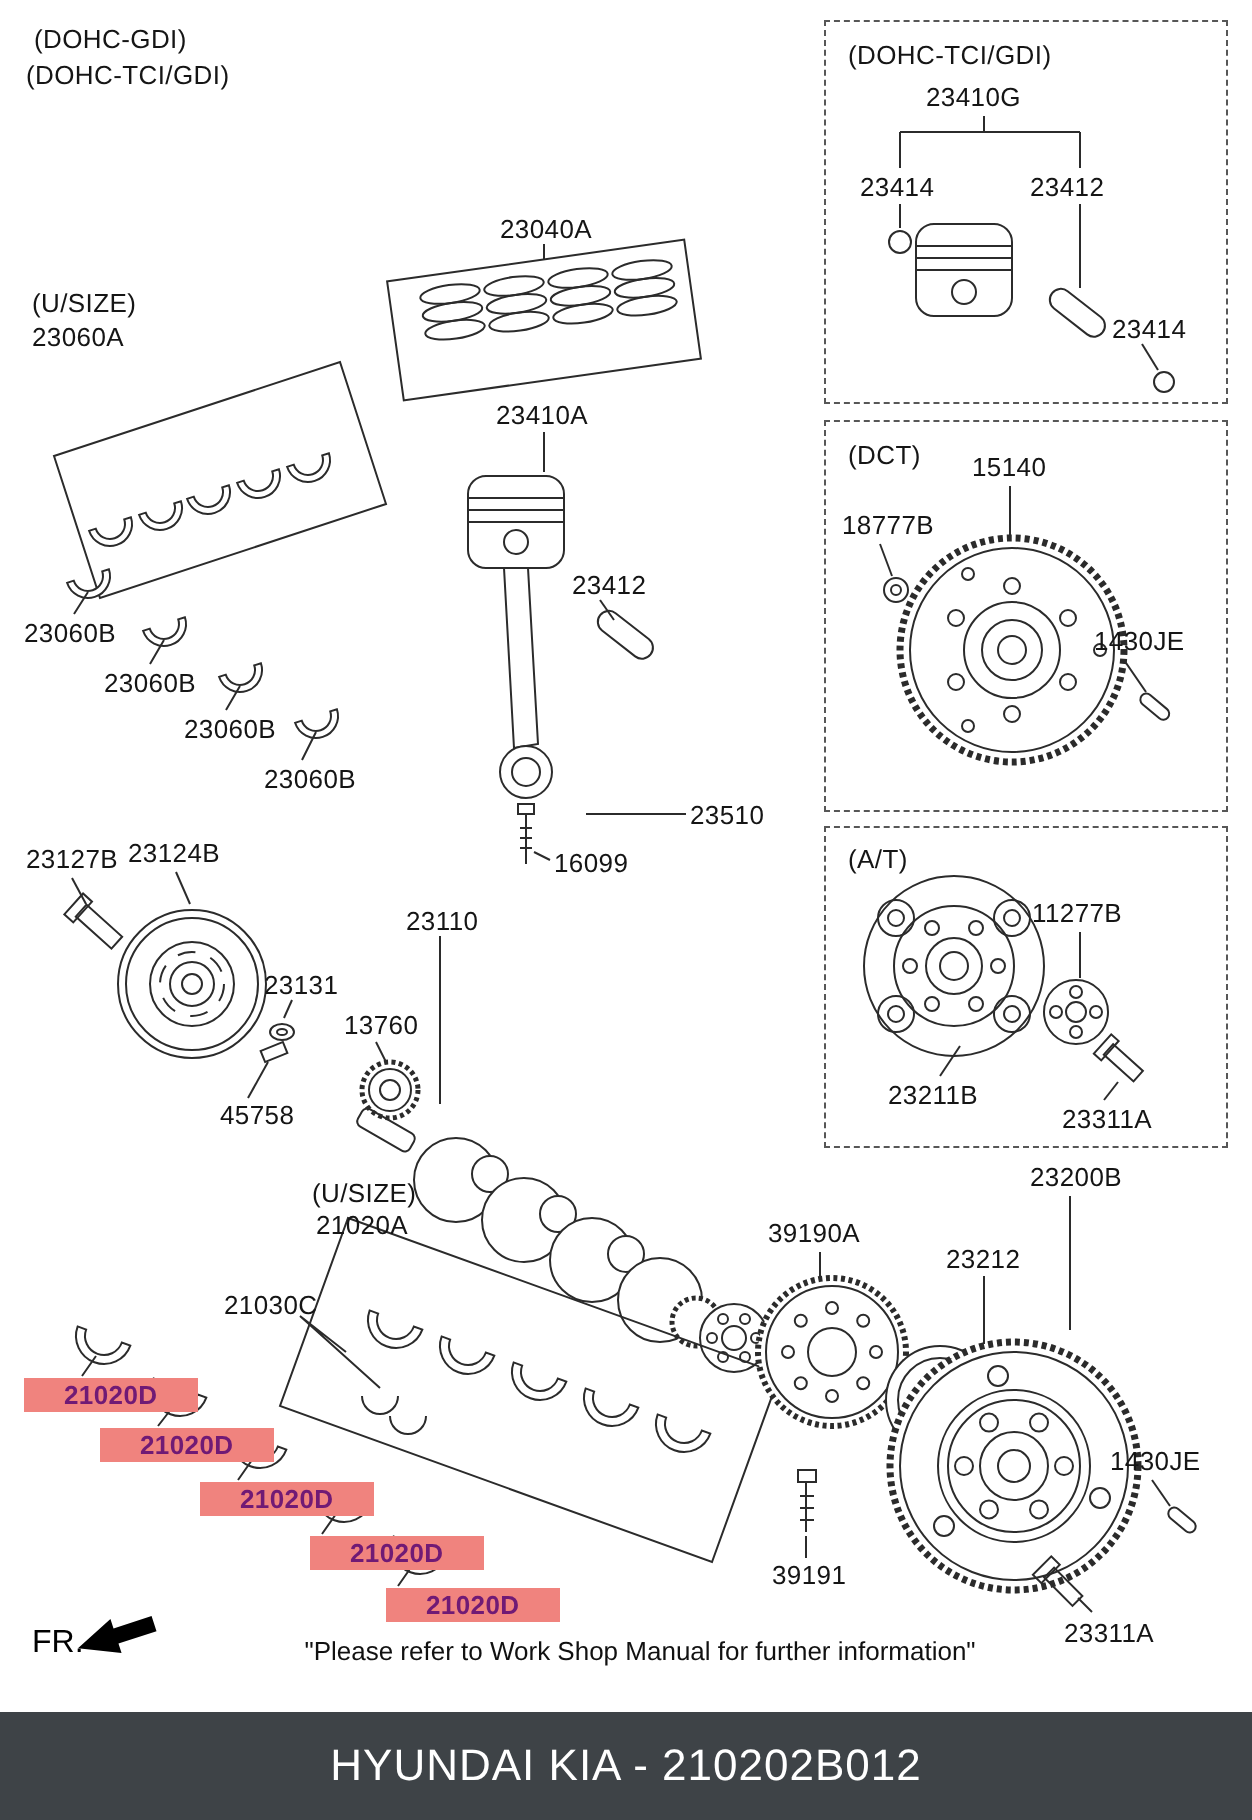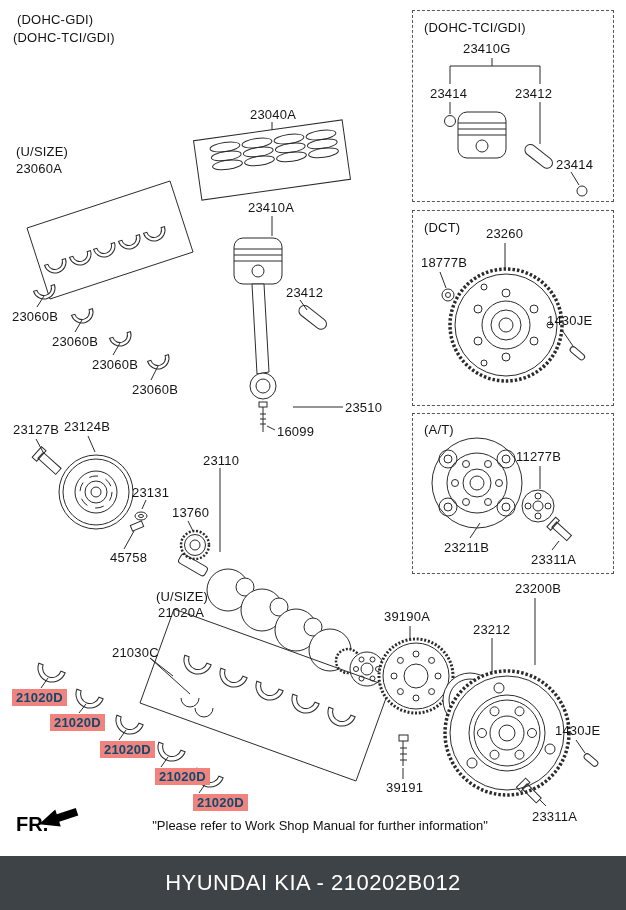--- a/index.html
+++ b/index.html
@@ -2,22 +2,22 @@
 <html style="--highlight: #f0837e; --banner-bg: #3e4347; --banner-text: #ffffff;"><head>
 <meta charset="utf-8">
 <style>
   *{box-sizing:border-box;margin:0;padding:0}
   body{background:#fff;font-family:"Liberation Sans",sans-serif}
   #page{position:relative;width:626px;height:910px;background:#fff;overflow:hidden}
   svg{position:absolute;left:0;top:0;pointer-events:none}
   .plabel{position:absolute;font-size:13px;color:#151515;white-space:nowrap;letter-spacing:.2px}
   .pn{cursor:pointer}
   .inset{position:absolute;border:1.5px dashed #575757}
-  .hl{background:var(--highlight,#f0837e);padding:0 4px;line-height:17px;font-weight:bold;color:#0c4a6e}
-  .frlabel{position:absolute;font-size:20px;font-weight:bold;color:#000}
+  .hl{background:var(--highlight,#f0837e);padding:0 20px;line-height:17px;font-weight:bold;color:#701a75}
+  .frlabel{position:absolute;font-size:16px;font-weight:normal;color:#000}
   .note{position:absolute;font-size:13px;color:#111;text-align:center}
   .banner{position:absolute;left:0;top:856px;width:626px;height:54px;background:var(--banner-bg,#3e4347);
           color:var(--banner-text,#fff);display:flex;align-items:center;justify-content:center;gap:64px;
           font-size:22px;letter-spacing:.5px}
 </style>
 </head>
 <body>
 
 <div id="page">
 
@@ -265,21 +265,21 @@
 
   <div class="inset" style="left:412px;top:10px;width:202px;height:192px"></div>
   <div class="plabel" style="left:424px;top:20px">(DOHC-TCI/GDI)</div>
   <div class="plabel pn" style="left:463px;top:41px">23410G</div>
   <div class="plabel pn" style="left:430px;top:86px">23414</div>
   <div class="plabel pn" style="left:515px;top:86px">23412</div>
   <div class="plabel pn" style="left:556px;top:157px">23414</div>
 
   <div class="inset" style="left:412px;top:210px;width:202px;height:196px"></div>
   <div class="plabel" style="left:424px;top:220px">(DCT)</div>
-  <div class="plabel pn" style="left:486px;top:226px">23260</div>
+  <div class="plabel pn" style="left:486px;top:226px">15140</div>
   <div class="plabel pn" style="left:421px;top:255px">18777B</div>
   <div class="plabel pn" style="left:547px;top:313px">1430JE</div>
 
   <div class="inset" style="left:412px;top:413px;width:202px;height:161px"></div>
   <div class="plabel" style="left:424px;top:422px">(A/T)</div>
   <div class="plabel pn" style="left:516px;top:449px">11277B</div>
   <div class="plabel pn" style="left:444px;top:540px">23211B</div>
   <div class="plabel pn" style="left:531px;top:552px">23311A</div>
 
   <div class="plabel" style="left:16px;top:144px">(U/SIZE)</div>

